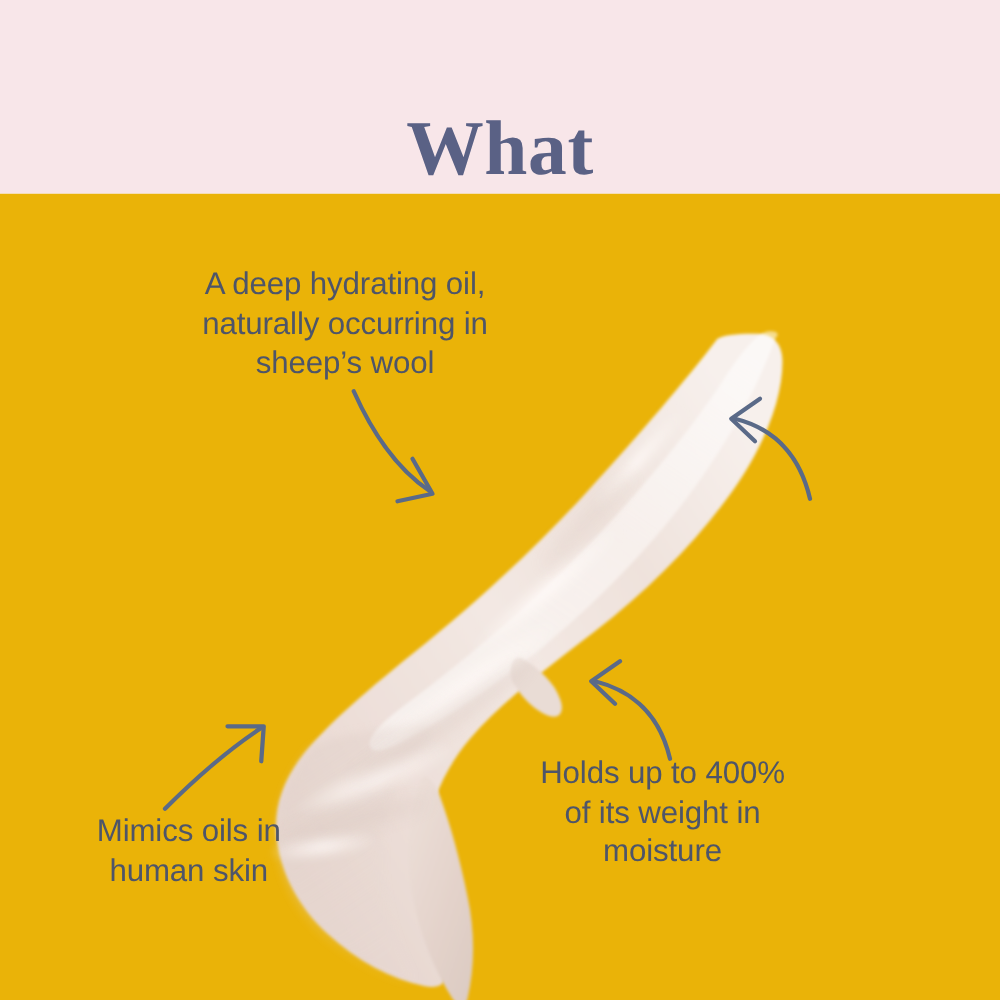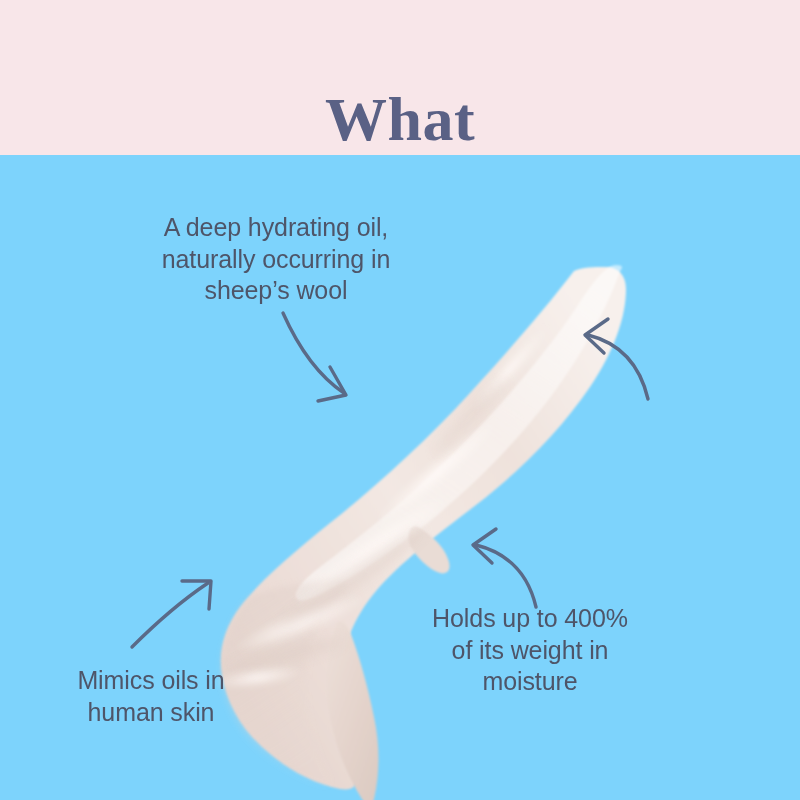--- a/index.html
+++ b/index.html
@@ -48,21 +48,21 @@
     padding: 0 2px;
   }
 
   
   .canvas {
     position: absolute;
     left: 0;
     top: 155px;
     width: 800px;
     height: 645px;
-    background: #7dd3fc;
+    background: #eab308;
   }
 
   
   .swatch-wrap {
     position: absolute;
     left: 0;
     top: 0;
     width: 800px;
     height: 645px;
     pointer-events: none;
@@ -75,21 +75,21 @@
     font-family: "Liberation Sans", sans-serif;
     font-size: 25px;
     line-height: 1.26;
     letter-spacing: -0.1px;
     text-align: center;
     white-space: pre-line;
   }
   .callout-top-left   { left: 108px; top: 57px;  width: 336px; }
   .callout-right      { left: 548px; top: 235px; width: 224px; }
   .callout-bottom-right { left: 382px; top: 448px; width: 296px; }
-  .callout-bottom-left  { left: 26px;  top: 510px; width: 250px; }
+  .callout-bottom-left  { left: 26px;  top: 495px; width: 250px; }
 
   
   .arrow-layer {
     position: absolute;
     left: 0;
     top: 0;
     width: 800px;
     height: 645px;
   }
 </style>

